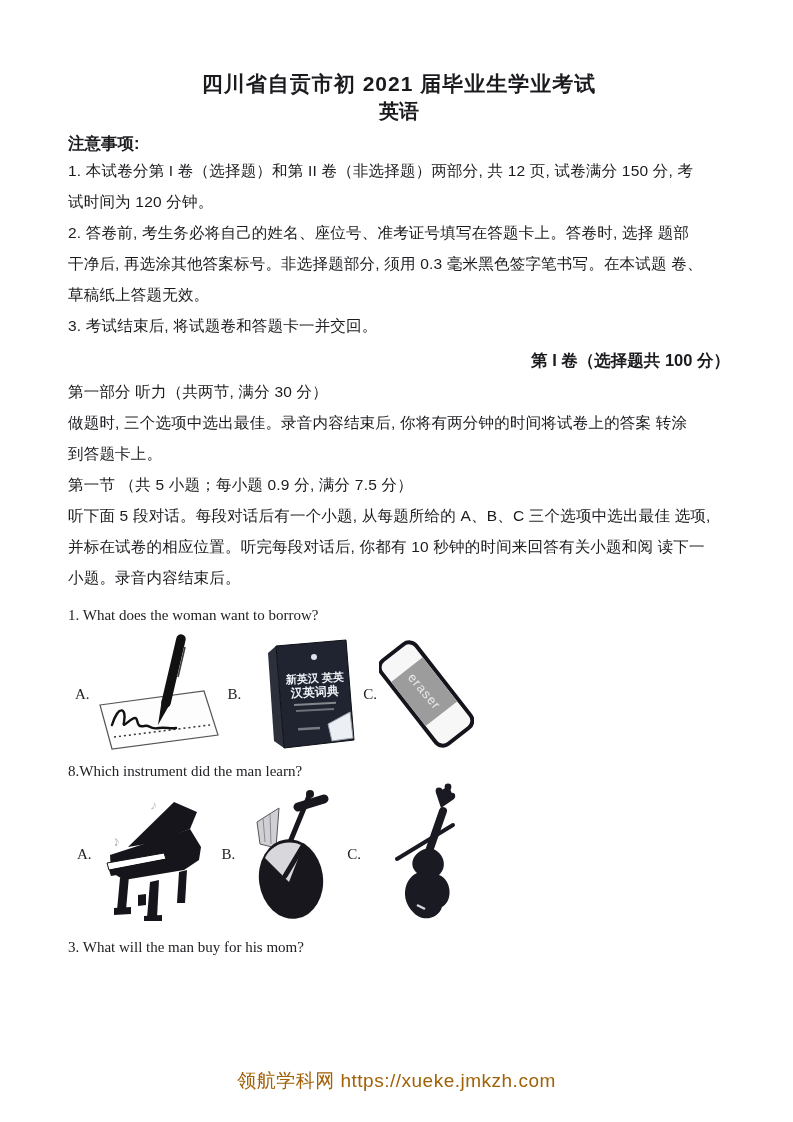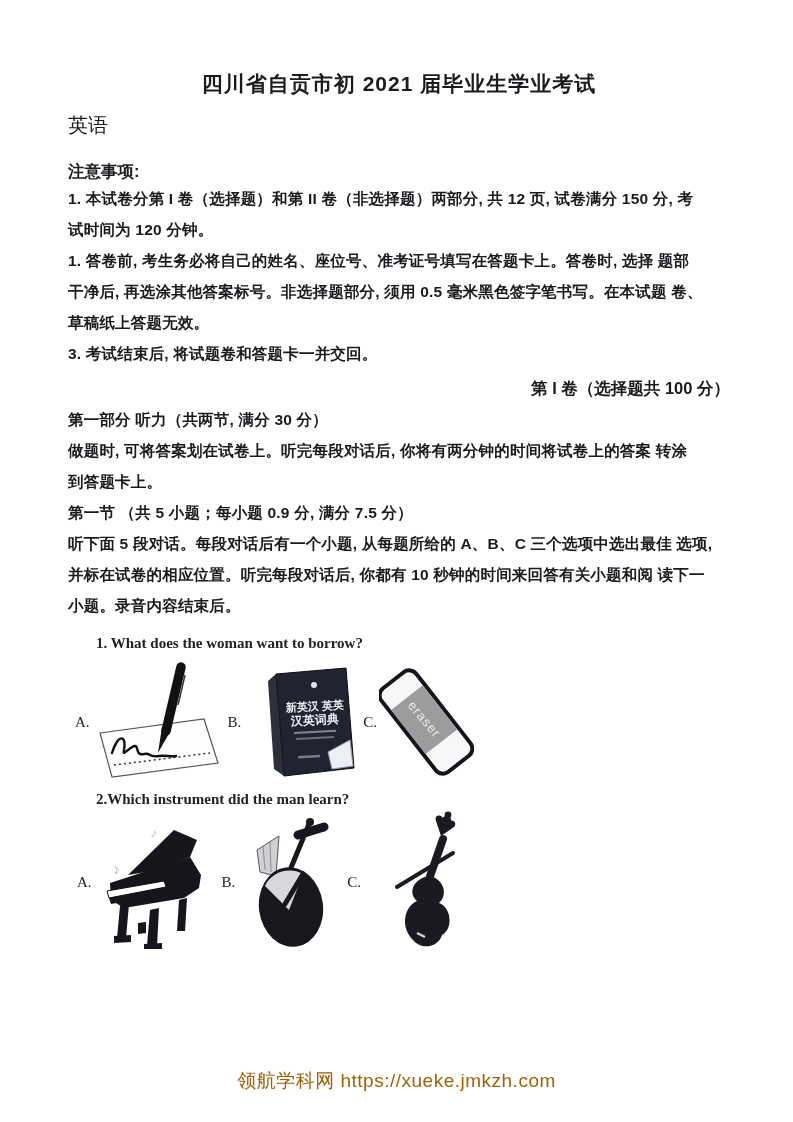--- a/index.html
+++ b/index.html
@@ -16,46 +16,45 @@
     position:absolute;left:68px;top:0;width:662px;
   }
   .doc-title{
     margin-top:70px;
     text-align:center;
     font-size:21px;font-weight:700;
     letter-spacing:1px;
     white-space:nowrap;
   }
   .doc-subject{
-    margin-top:14px;
-    font-size:20px;font-weight:400;
+    text-align:center;
+    font-size:20px;font-weight:700;
   }
   .notice-heading{
-    margin-top:22px;
+    margin-top:8px;
     font-size:16.5px;font-weight:700;
   }
   .cnline{
-    font-size:15.5px;font-weight:700;
+    font-size:15.5px;font-weight:400;
     line-height:31px;
     letter-spacing:0.2px;
     white-space:nowrap;
   }
   .center-heading{
     margin-top:4px;
     text-align:right;
     font-size:16.5px;font-weight:700;
     line-height:31px;
   }
   .enline{
     font-family:"Liberation Serif", serif;
-    font-size:15px;font-weight:700;
+    font-size:15px;font-weight:400;
     line-height:20px;
     color:#222226;
     white-space:nowrap;
-    margin-left:28px;
   }
   .q1-text{margin-top:12px;}
   .q2-text{margin-top:6px;}
   .q3-text{margin-top:14px;}
   .options-row{
     display:flex;
     align-items:center;
   }
   .row-q1{margin-top:8px;height:122px;}
   .row-q2{margin-top:4px;height:138px;}
@@ -84,28 +83,28 @@
 
 <div class="page">
   <div class="content">
 
     <div class="doc-title">四川省自贡市初 2021 届毕业生学业考试</div>
     <div class="doc-subject">英语</div>
 
     <div class="notice-heading">注意事项:</div>
     <div class="cnline">1. 本试卷分第 I 卷（选择题）和第 II 卷（非选择题）两部分, 共 12 页, 试卷满分 150 分, 考</div>
     <div class="cnline">试时间为 120 分钟。</div>
-    <div class="cnline">1. 答卷前, 考生务必将自己的姓名、座位号、准考证号填写在答题卡上。答卷时, 选择 题部</div>
-    <div class="cnline">干净后, 再选涂其他答案标号。非选择题部分, 须用 0.5 毫米黑色签字笔书写。在本试题 卷、</div>
+    <div class="cnline">2. 答卷前, 考生务必将自己的姓名、座位号、准考证号填写在答题卡上。答卷时, 选择 题部</div>
+    <div class="cnline">干净后, 再选涂其他答案标号。非选择题部分, 须用 0.3 毫米黑色签字笔书写。在本试题 卷、</div>
     <div class="cnline">草稿纸上答题无效。</div>
     <div class="cnline">3. 考试结束后, 将试题卷和答题卡一并交回。</div>
 
     <div class="center-heading">第 I 卷（选择题共 100 分）</div>
     <div class="cnline">第一部分 听力（共两节, 满分 30 分）</div>
-    <div class="cnline">做题时, 可将答案划在试卷上。听完每段对话后, 你将有两分钟的时间将试卷上的答案 转涂</div>
+    <div class="cnline">做题时, 三个选项中选出最佳。录音内容结束后, 你将有两分钟的时间将试卷上的答案 转涂</div>
     <div class="cnline">到答题卡上。</div>
     <div class="cnline">第一节 （共 5 小题；每小题 0.9 分, 满分 7.5 分）</div>
     <div class="cnline">听下面 5 段对话。每段对话后有一个小题, 从每题所给的 A、B、C 三个选项中选出最佳 选项,</div>
     <div class="cnline">并标在试卷的相应位置。听完每段对话后, 你都有 10 秒钟的时间来回答有关小题和阅 读下一</div>
     <div class="cnline">小题。录音内容结束后。</div>
 
     <div class="enline q1-text">1. What does the woman want to borrow?</div>
 
     <div class="options-row row-q1">
       <span class="opt-label ml7">A.</span>
@@ -133,21 +132,21 @@
       <span class="opt-label ml5">C.</span>
       <svg class="opt-img ml2" width="95" height="114" viewBox="0 0 95 114">
         <g transform="rotate(-38 47 57)">
           <rect x="25" y="4" width="44" height="106" rx="9" fill="#f7f7f7" stroke="#14141c" stroke-width="4"></rect>
           <rect x="27" y="26" width="40" height="56" fill="#9c9c9c"></rect>
           <text x="47" y="58" text-anchor="middle" font-size="13" fill="#e9e9e9" letter-spacing="1" transform="rotate(88 47 54)">eraser</text>
         </g>
       </svg>
     </div>
 
-    <div class="enline q2-text">2.Which instrument did the man learn?</div>
+    <div class="enline q2-text">8.Which instrument did the man learn?</div>
 
     <div class="options-row row-q2">
       <span class="opt-label ml9">A.</span>
       <svg class="opt-img ml2" width="118" height="138" viewBox="0 0 118 138">
         <text x="20" y="62" font-size="15" fill="#b9b9b9" transform="rotate(-18 20 62)">♪</text>
         <text x="56" y="24" font-size="13" fill="#c2c2c2" transform="rotate(10 56 24)">♪</text>
         <polygon points="34,62 80,17 103,27 96,44 58,58" fill="#15151b"></polygon>
         <line x1="72" y1="44" x2="80" y2="64" stroke="#15151b" stroke-width="3"></line>
         <path d="M16,70 L96,44 L107,62 L105,75 L90,85 L30,95 L17,87 Z" fill="#15151b"></path>
         <polygon points="13,78 70,68 72,74 15,85" fill="#ffffff" stroke="#111" stroke-width="1"></polygon>
@@ -177,16 +176,17 @@
         <line x1="36" y1="78" x2="52" y2="32" stroke="#1a1a22" stroke-width="8" stroke-linecap="round"></line>
         <polygon points="45,14 58,7 63,20 50,29" fill="#1a1a22"></polygon>
         <circle cx="48" cy="12" r="3.4" fill="#1a1a22"></circle>
         <circle cx="57" cy="8" r="3.4" fill="#1a1a22"></circle>
         <circle cx="61" cy="17" r="3.2" fill="#1a1a22"></circle>
         <path d="M34,70 C22,74 17,86 26,94 C13,100 9,120 22,133 C30,143 47,141 51,128 C62,122 61,101 48,96 C57,88 53,74 42,70 Z" fill="#1a1a22"></path>
         <line x1="26" y1="126" x2="34" y2="130" stroke="#d5d5da" stroke-width="2.4"></line>
       </svg>
     </div>
 
+    <div class="enline q3-text">3. What will the man buy for his mom?</div>
   </div>
 
   <div class="footer-watermark">领航学科网 https://xueke.jmkzh.com</div>
 </div>
 
 </body></html>

